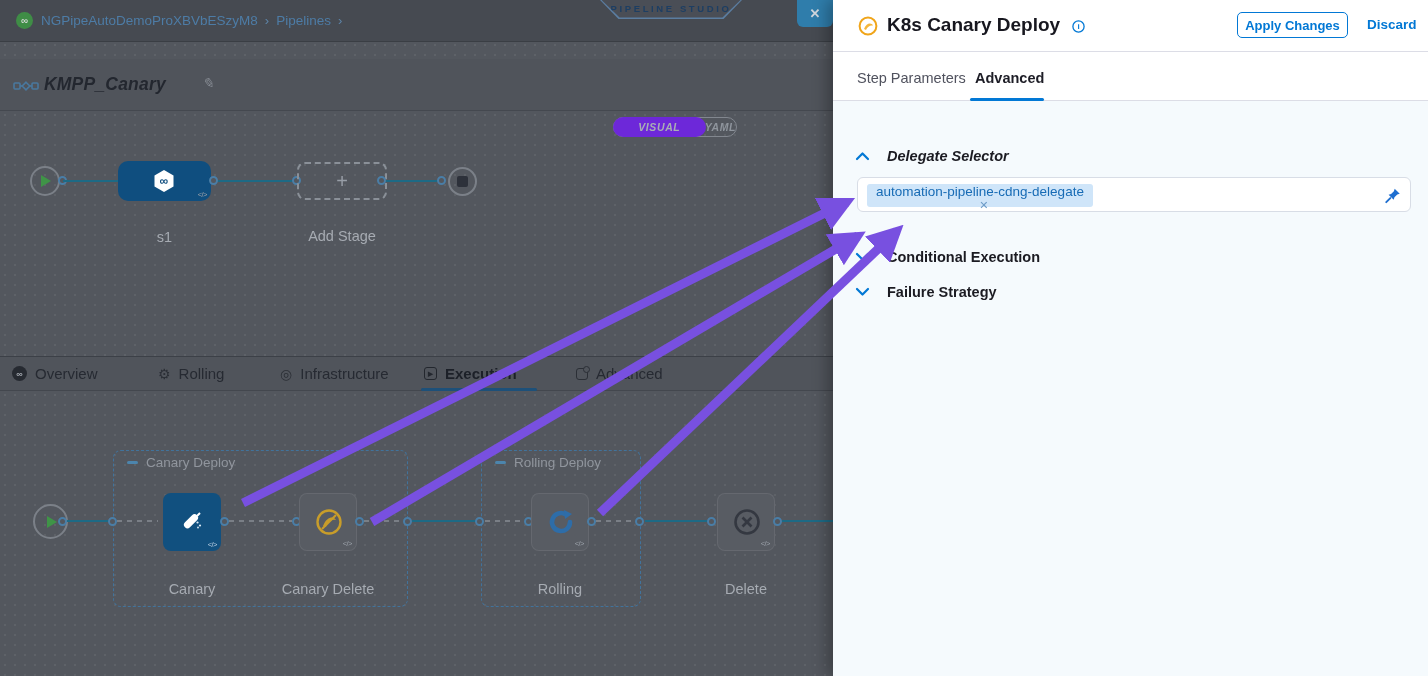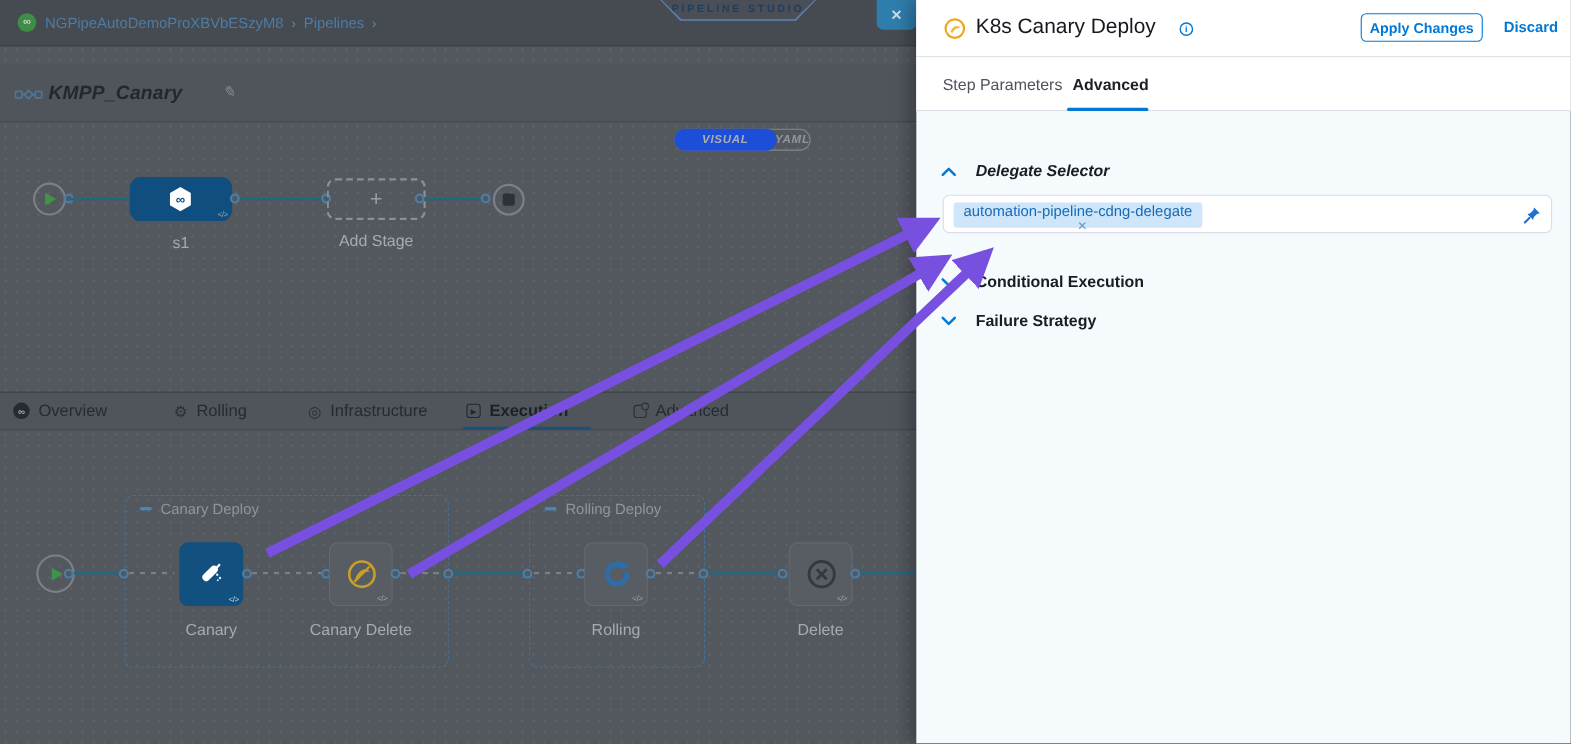--- a/index.html
+++ b/index.html
@@ -24,38 +24,38 @@
 
   .studio-badge { position:absolute; left:600px; top:0; width:142px; height:19px; z-index:6;
     clip-path:polygon(0 0, 100% 0, 87% 100%, 13% 100%); background:#5b7da0; }
   .studio-badge-inner { position:absolute; left:1.5px; right:1.5px; top:0; bottom:1.5px;
     clip-path:polygon(0 0, 100% 0, 87% 100%, 13% 100%); background:#4a4e56;
     display:flex; align-items:center; justify-content:center;
     font-size:9.5px; font-weight:bold; letter-spacing:2.6px; color:#1d3e63; padding-bottom:1px; }
 
   .toggle { position:absolute; left:613px; top:58px; width:124px; height:20px; border:1px solid #82878f; border-radius:10px; display:flex; }
   .toggle-seg { flex:1; display:flex; align-items:center; justify-content:center; font-size:10.5px; font-weight:bold; letter-spacing:.6px; }
-  .toggle-on { background:#1d4ed8; color:#a9aeb5; border-radius:10px; margin:-1px; flex-basis:66px; }
+  .toggle-on { background:#6d28d9; color:#a9aeb5; border-radius:10px; margin:-1px; flex-basis:66px; }
   .toggle-off { color:#8f959d; }
 
   .close-btn { position:absolute; left:797px; top:0; width:36px; height:27px; background:#2f7dab; border-radius:0 0 6px 6px; z-index:6; display:flex; align-items:center; justify-content:center; color:#d2d7dd; font-size:13px; font-weight:bold; cursor:pointer; }
 
   
   .node-circle { position:absolute; border:2px solid #7b8088; border-radius:50%; }
   .play-tri { position:absolute; width:0; height:0; border-top:6px solid transparent; border-bottom:6px solid transparent; border-left:10px solid #3f9447; }
   .stop-sq { position:absolute; background:#2d313a; border-radius:2px; }
   .port { position:absolute; width:9px; height:9px; border:2px solid #4a7ea7; border-radius:50%; background:#53575e; }
   .solid-line { position:absolute; height:2px; background:#1d6a85; }
   .dash-line { position:absolute; height:2px; background:repeating-linear-gradient(90deg,#7a7f86 0 5px,transparent 5px 10px); }
   .tile { position:absolute; width:58px; height:58px; border-radius:8px; }
   .tile-light { background:#585c63; border:1px solid rgba(255,255,255,.08); }
   .tile-blue { background:#11507f; }
   .code-glyph { position:absolute; right:4px; bottom:2px; font-size:7.5px; color:#9aa0a8; letter-spacing:-.5px; }
   .tile-blue .code-glyph { color:#b7cde1; }
-  .step-label { position:absolute; text-align:center; font-size:14.5px; color:#a6abb2; }
+  .step-label { position:absolute; text-align:center; font-size:14.5px; color:#a6abb2;margin-top:16px; }
   .group { position:absolute; border:1.5px dashed #41739c; border-radius:8px; }
   .group-label { position:absolute; display:flex; align-items:center; font-size:13.5px; color:#90959d; }
   .group-dash { width:11px; height:3px; background:#4c85ad; border-radius:2px; margin-right:8px; }
 
   .stage-rect { position:absolute; left:118px; top:161px; width:93px; height:40px; border-radius:10px; background:#0f4e7f; }
   .addstage { position:absolute; left:297px; top:162px; width:90px; height:38px; border:2px dashed #8a9098; border-radius:8px; display:flex; align-items:center; justify-content:center; color:#989ea7; font-size:20px; }
 
   
   .tabstrip { position:absolute; left:0; top:356px; width:833px; height:35px; background:#50545b; border-top:1px solid #3c4047; border-bottom:1px solid #43474e; }
   .stab { position:absolute; top:0; height:33px; display:flex; align-items:center; gap:8px; font-size:15px; color:#262a32; cursor:pointer; }
@@ -64,21 +64,21 @@
   .ticon { display:inline-flex; align-items:center; justify-content:center; }
   .ov-icon { width:15px; height:15px; border-radius:50%; background:#262a31; color:#a6abb2; font-size:9px; font-weight:bold; }
   .uni-icon { font-size:14px; color:#2b2f36; }
   .exec-icon { width:13px; height:13px; border:1.5px solid #23272e; border-radius:3px; font-size:6.5px; color:#23272e; }
   .adv-icon { position:relative; width:12px; height:12px; border:1.5px solid #2b2f36; border-radius:3px; }
   .adv-icon:after { content:""; position:absolute; right:-3px; top:-3px; width:5px; height:5px; border:1.5px solid #2b2f36; border-radius:50%; background:#50545b; }
 
   
   .panel { position:absolute; left:833px; top:0; width:595px; height:676px; background:#f5fafd; z-index:10; box-shadow:-6px 0 14px rgba(0,0,0,.28); }
   .panel-header { position:absolute; left:0; top:0; width:100%; height:52px; background:#fff; border-bottom:1px solid #dcdde6; }
-  .panel-title { position:absolute; left:54px; top:14px; font-size:19px; font-weight:normal; color:#17171f; }
+  .panel-title { position:absolute; left:54px; top:14px; font-size:19px; font-weight:bold; color:#17171f; }
   .canary-icon { position:absolute; left:25px; top:16px; }
   .info-icon { position:absolute; left:239px; top:20px; }
   .apply-btn { position:absolute; left:404px; top:12px; width:111px; height:26px; background:#fff; border:1.5px solid #0278d5; border-radius:5px; color:#0278d5; font-size:13px; font-weight:bold; display:flex; align-items:center; justify-content:center; cursor:pointer; }
   .discard-link { position:absolute; left:534px; top:17px; font-size:13.5px; font-weight:bold; color:#0278d5; cursor:pointer; }
 
   .panel-tabs { position:absolute; left:0; top:52px; width:100%; height:49px; background:#fff; border-bottom:1px solid #dcdde6; }
   .ptab { position:absolute; top:18px; font-size:14.5px; color:#50525e; cursor:pointer; }
   .ptab.active { font-weight:bold; color:#1d1d26; }
   .ptab-underline { position:absolute; left:137px; top:46px; width:74px; height:3px; background:#0278d5; border-radius:2px; }
 

